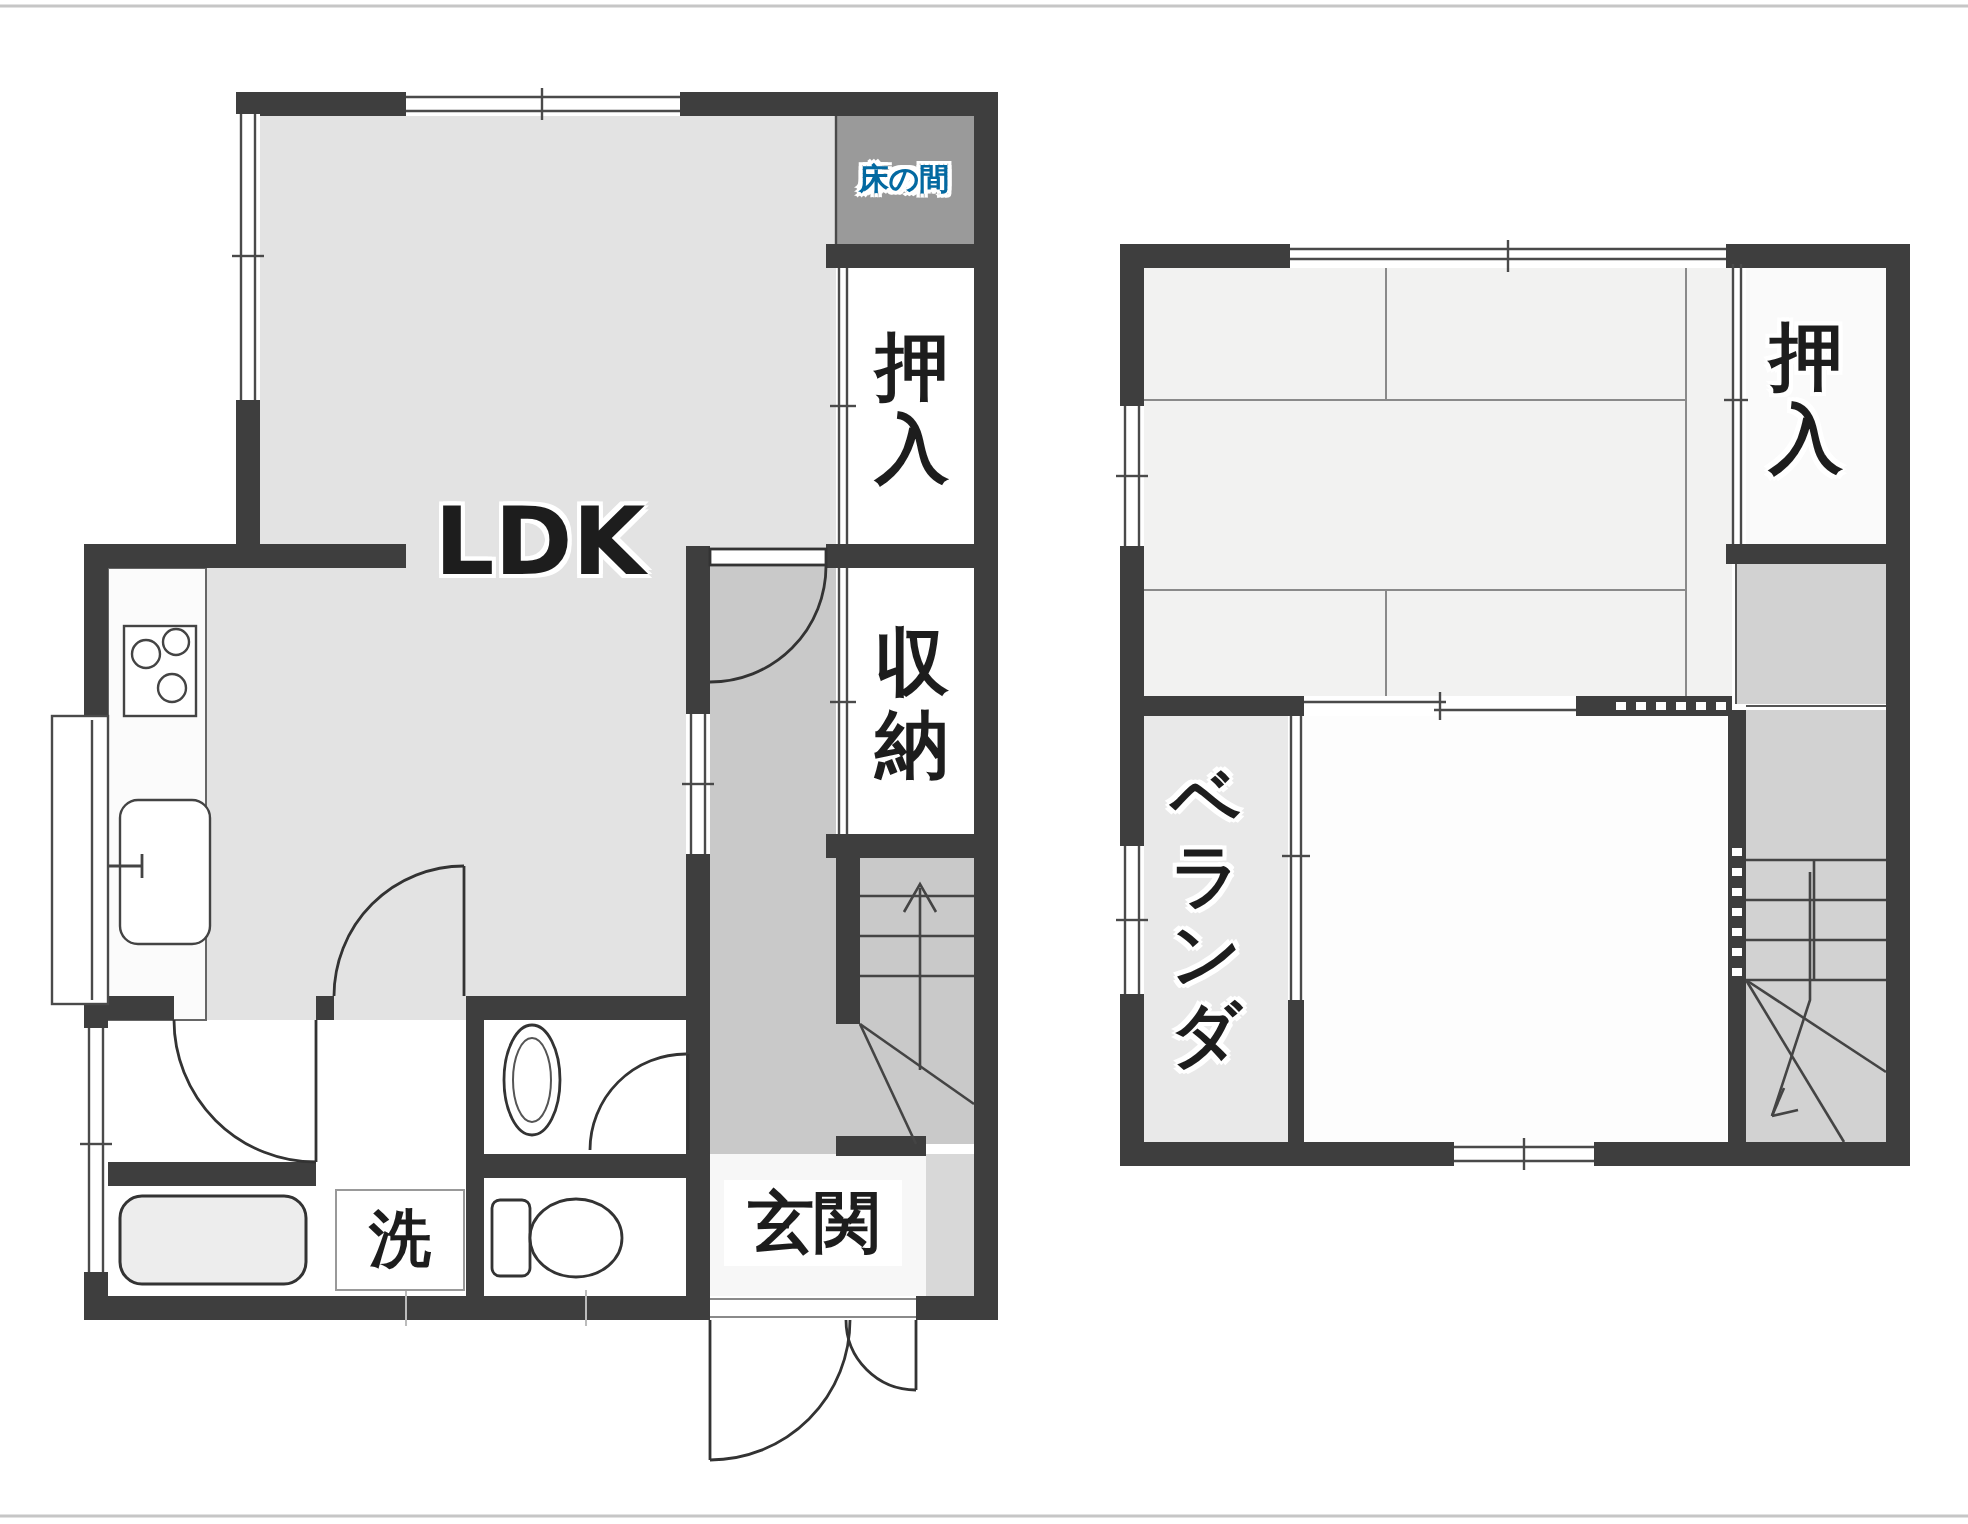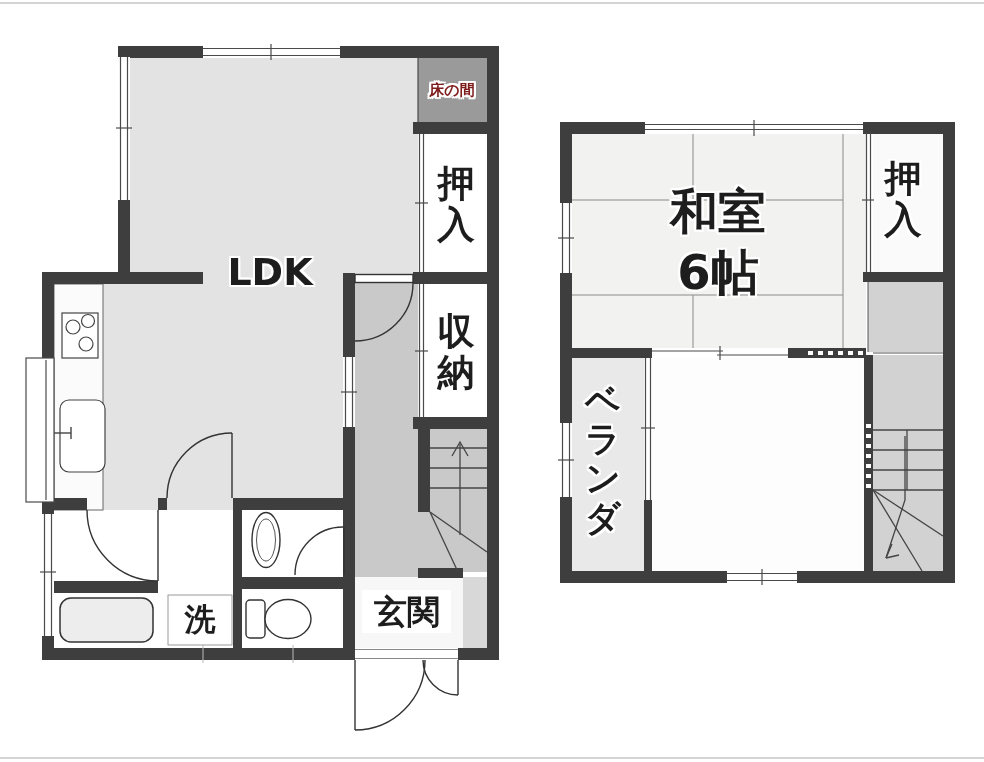--- a/index.html
+++ b/index.html
@@ -284,44 +284,40 @@
       <path d="M873,490 L922,571"></path>
       <g>
         <path d="M905,436 L905,500 L886,558"></path>
         <path d="M886,558 L899,555"></path>
         <path d="M886,558 L892,544"></path>
       </g>
     </g>
   </g>
 </svg>
 
-<div class="lbl center-lines" style="left:270px;top:272px;font-size:38px;">
+<div class="lbl center-lines" style="left:270px;top:272px;font-size:47px;">
   <div>LDK</div>
 </div>
 
-<div class="lbl" style="left:452px;top:90px;font-size:15px;color:#7f1d1d;">床の間</div>
+<div class="lbl" style="left:452px;top:90px;font-size:15px;color:#0369a1;">床の間</div>
 
 <div class="lbl vlbl" style="left:456px;top:163px;font-size:37px;">
   <span>押</span>
   <span>入</span>
 </div>
 
 <div class="lbl vlbl" style="left:456px;top:311px;font-size:37px;">
   <span>収</span>
   <span>納</span>
 </div>
 
 <div class="lbl" style="left:407px;top:612px;font-size:33px;">玄関</div>
 
 <div class="lbl" style="left:200px;top:620px;font-size:31px;">洗</div>
 
-<div class="lbl center-lines" style="left:718px;top:242px;font-size:48px;">
-  <div>和室</div>
-  <div>6帖</div>
-</div>
 
 <div class="lbl vlbl" style="left:903px;top:158px;font-size:37px;">
   <span>押</span>
   <span>入</span>
 </div>
 
 
 <div class="lbl vlbl" style="left:603px;top:381px;font-size:35px;">
   <span>ベ</span>
   <span>ラ</span>

